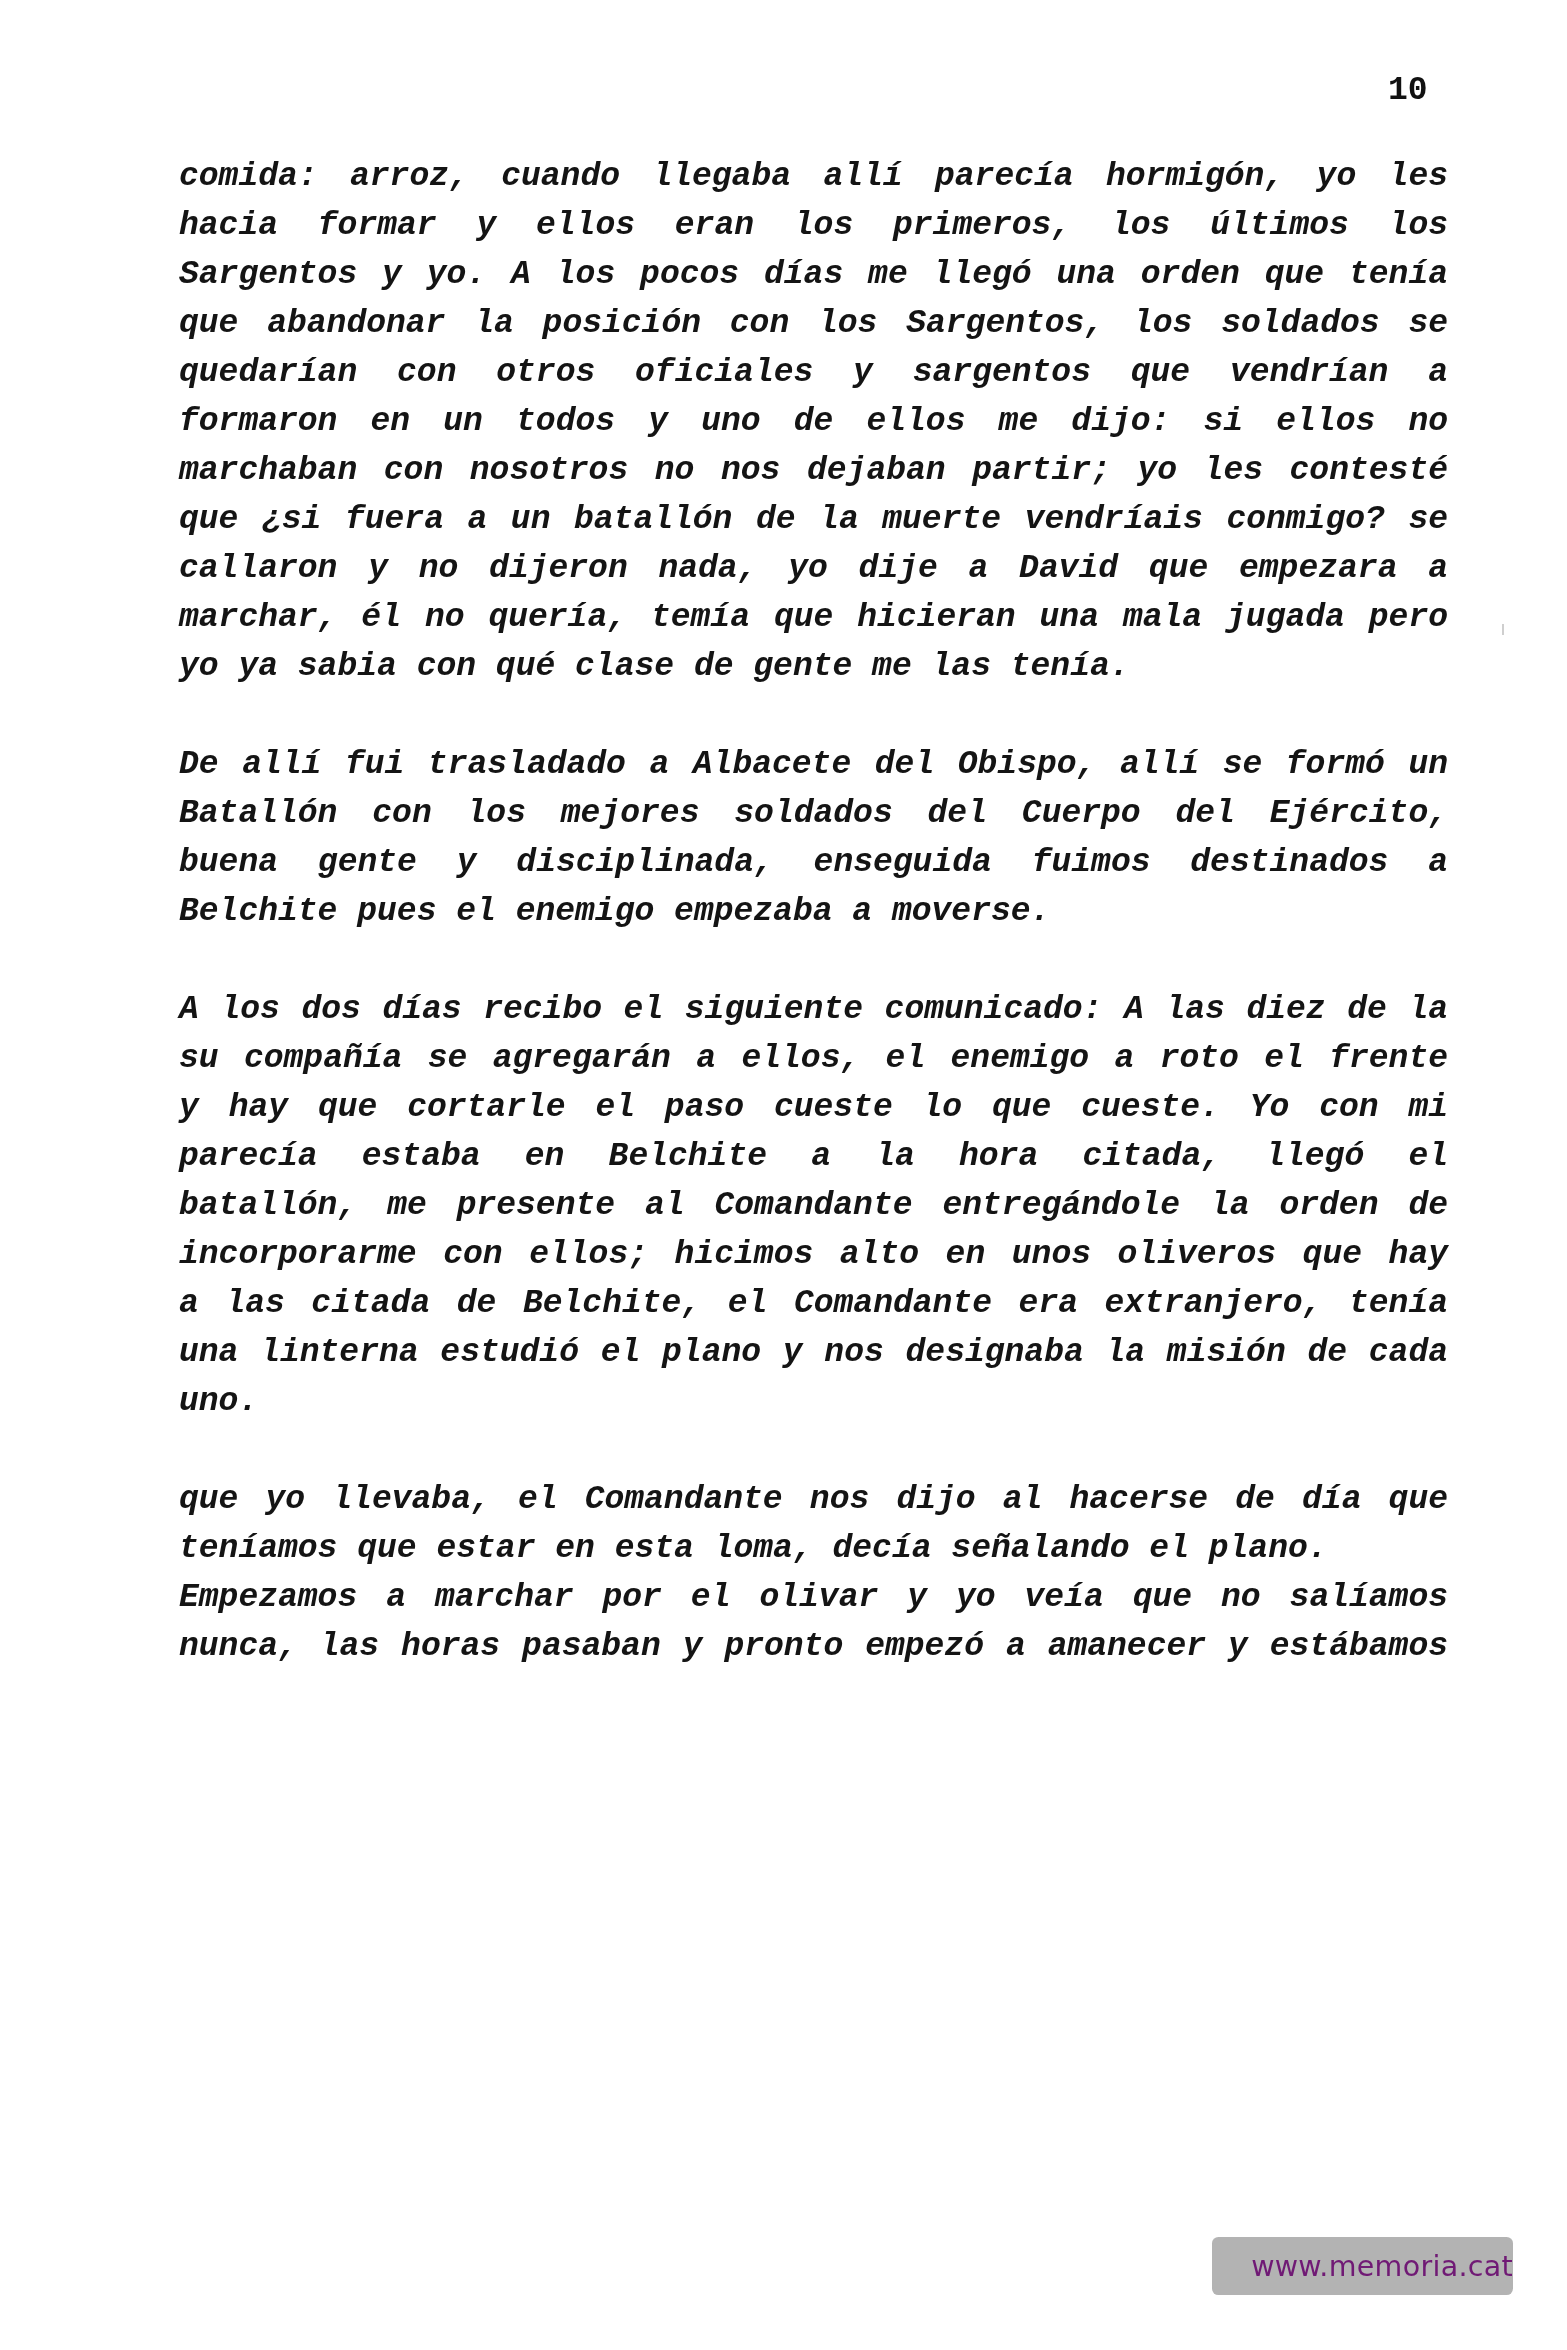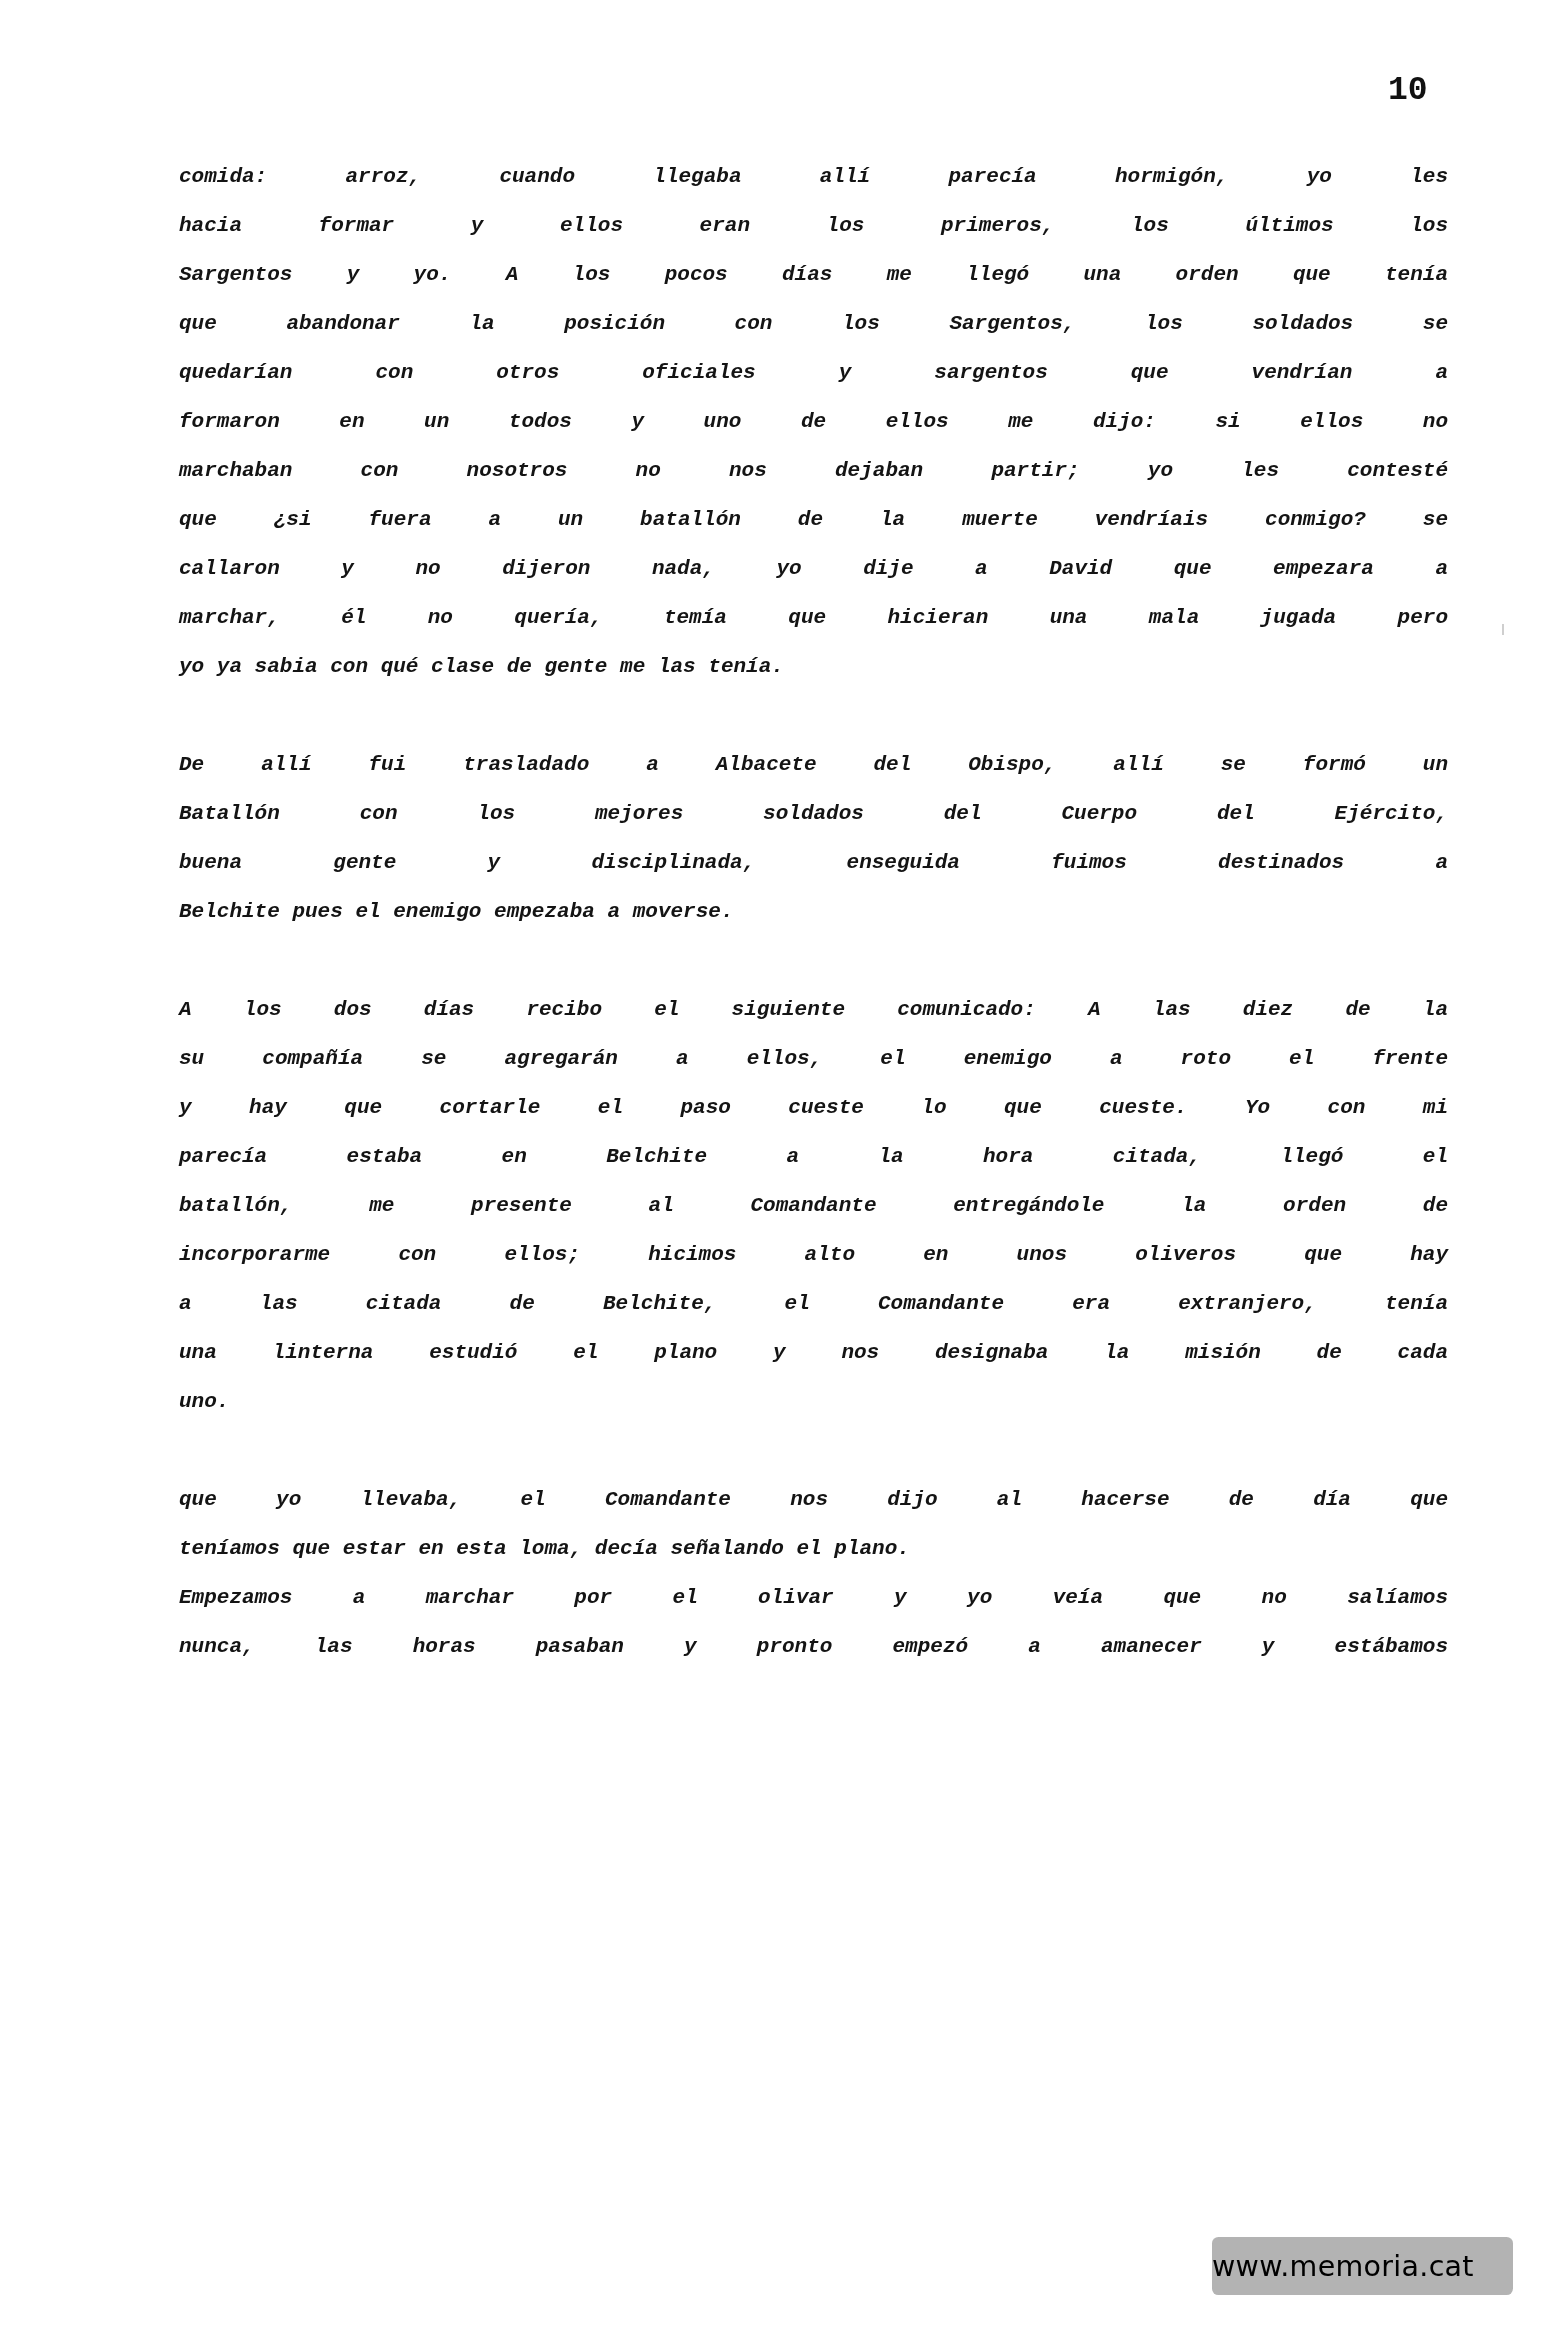--- a/index.html
+++ b/index.html
@@ -21,21 +21,21 @@
     line-height: 37px;
   }
   .body-text {
     position: absolute;
     left: 179px;
     top: 152px;
     width: 1269px;
     font-family: "Liberation Mono", "DejaVu Sans Mono", monospace;
     font-weight: bold;
     font-style: italic;
-    font-size: 21px;
+    font-size: 33px;
     line-height: 49px;
     color: #141414;
   }
   .paragraph {
     margin: 0 0 49px 0;
     text-align: justify;
     text-align-last: left;
   }
   .line {
     display: block;
@@ -48,24 +48,24 @@
   .watermark {
     position: absolute;
     left: 1212px;
     top: 2237px;
     width: 301px;
     height: 58px;
     background: #b3b3b3;
     border-radius: 6.4px;
     display: flex;
     align-items: center;
-    justify-content: flex-start;
+    justify-content: flex-end;
     font-family: "DejaVu Sans", sans-serif;
     font-size: 28.5px;
-    color: #000000;
+    color: #701a75;
     letter-spacing: 0.3px;
   }
   .scan-mark {
     position: absolute;
     left: 1502px;
     top: 624px;
     width: 1.8px;
     height: 11px;
     background: #cfcfcf;
   }

